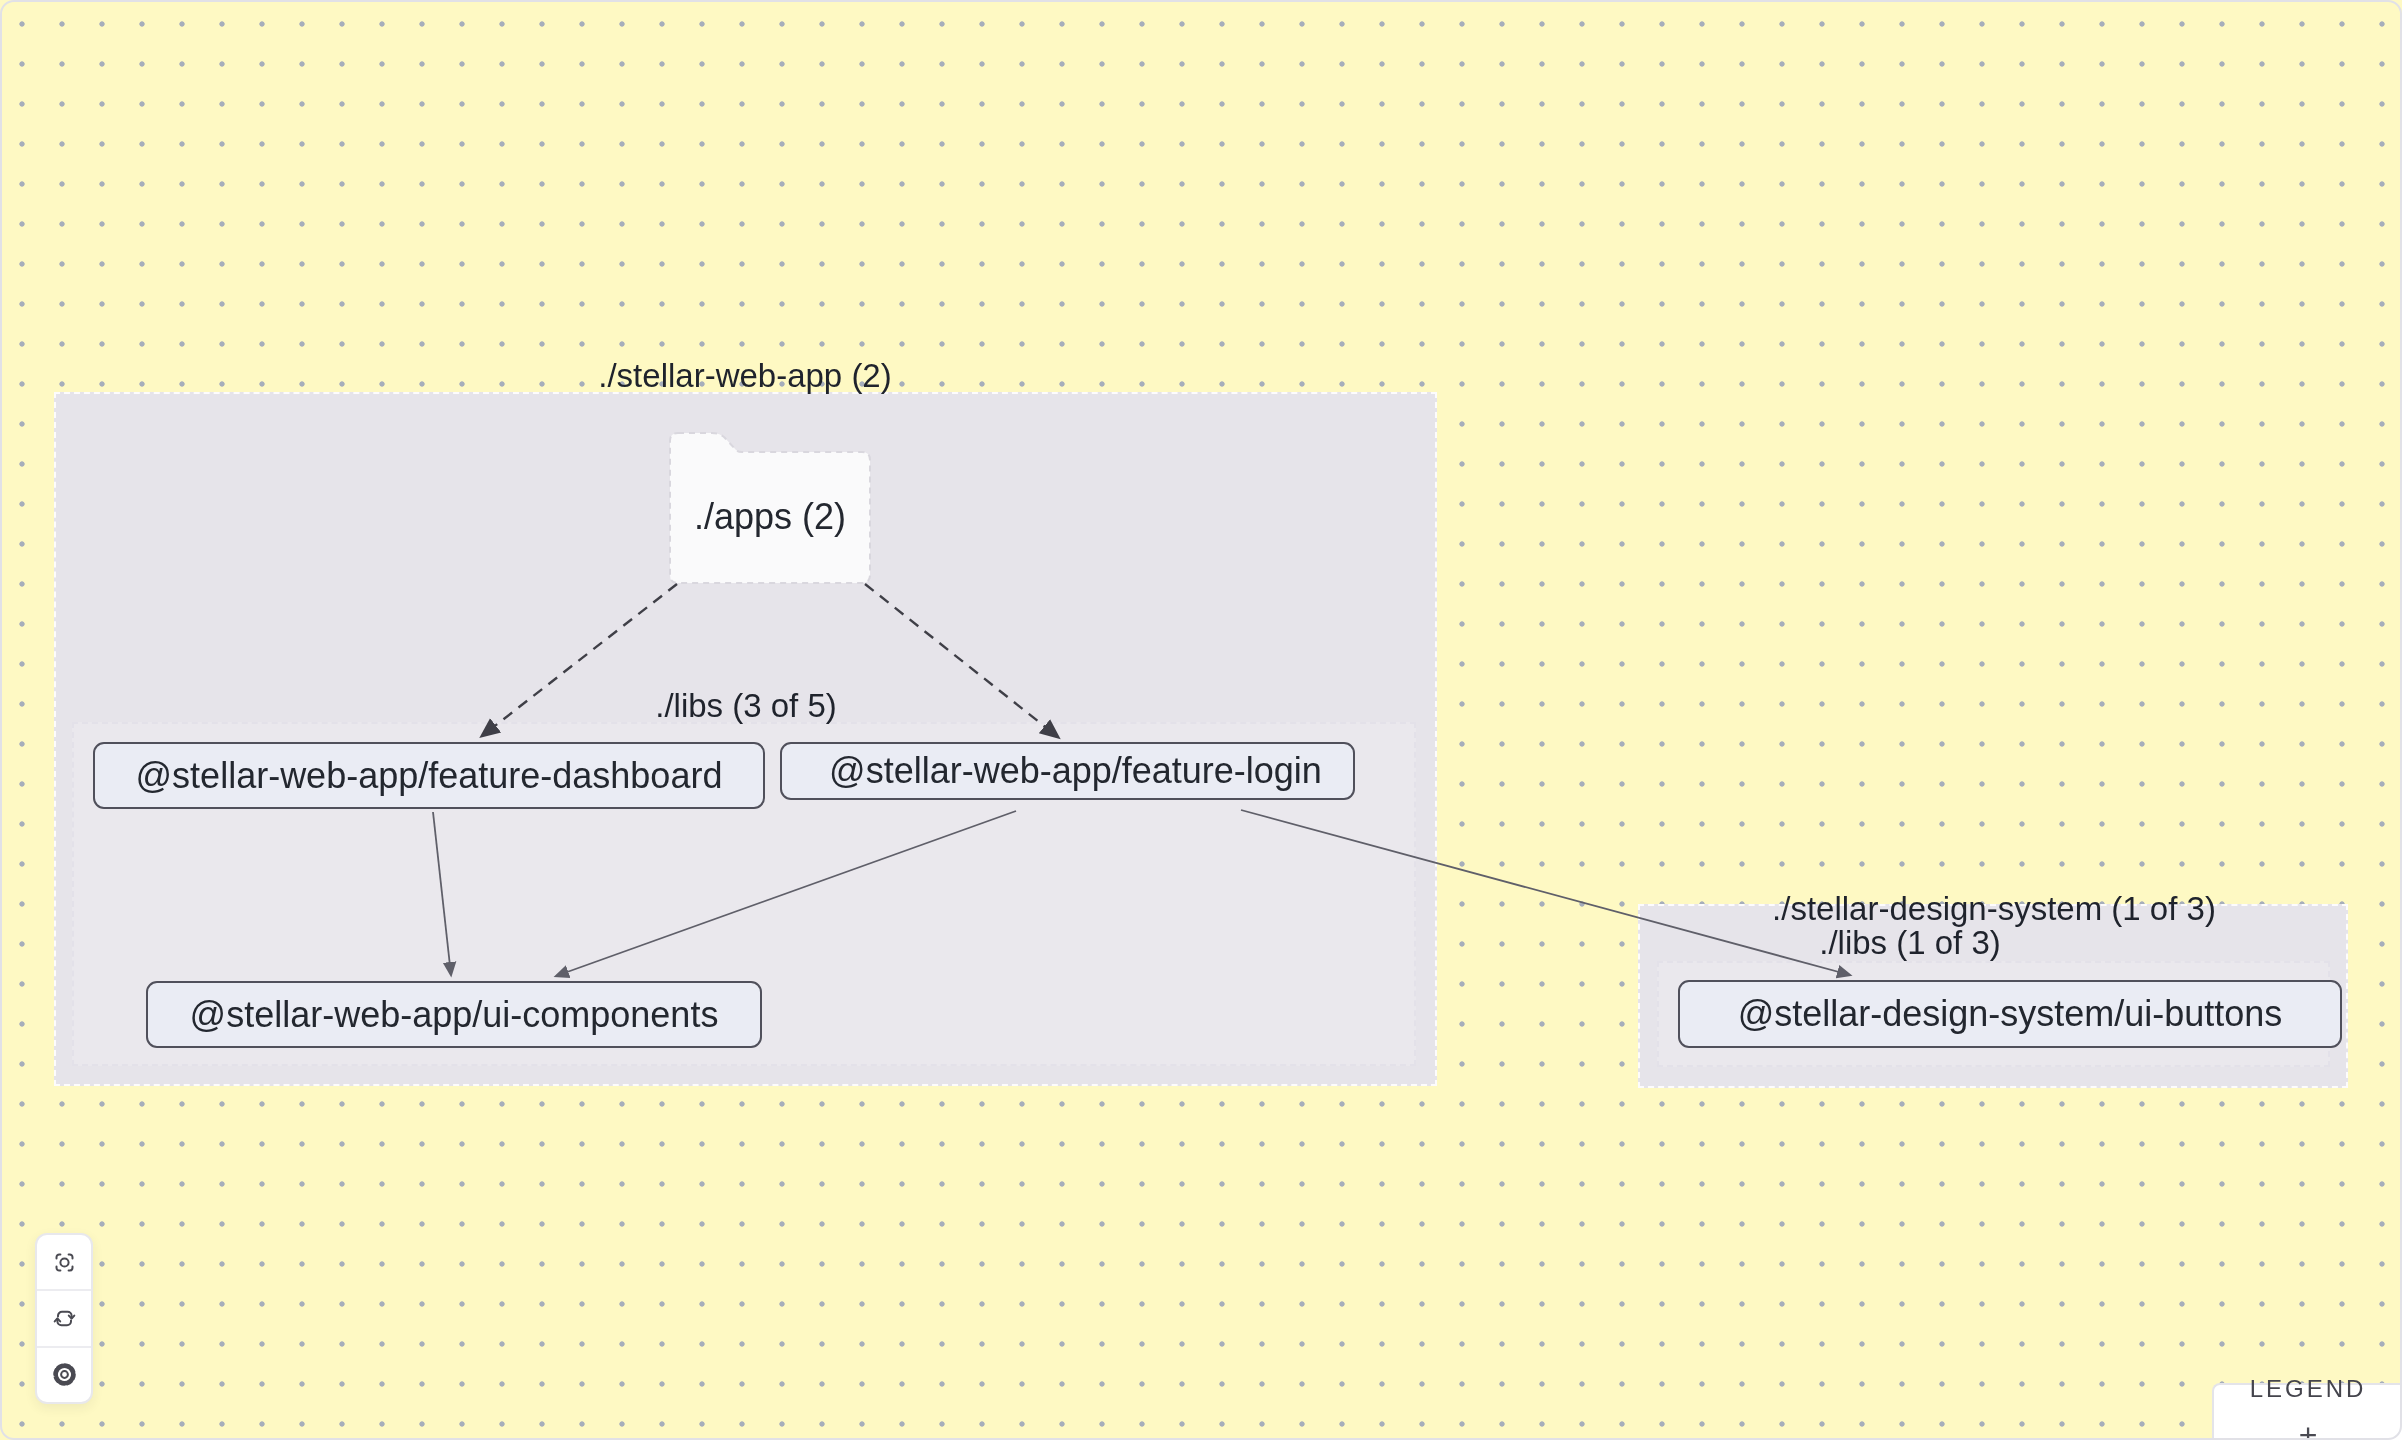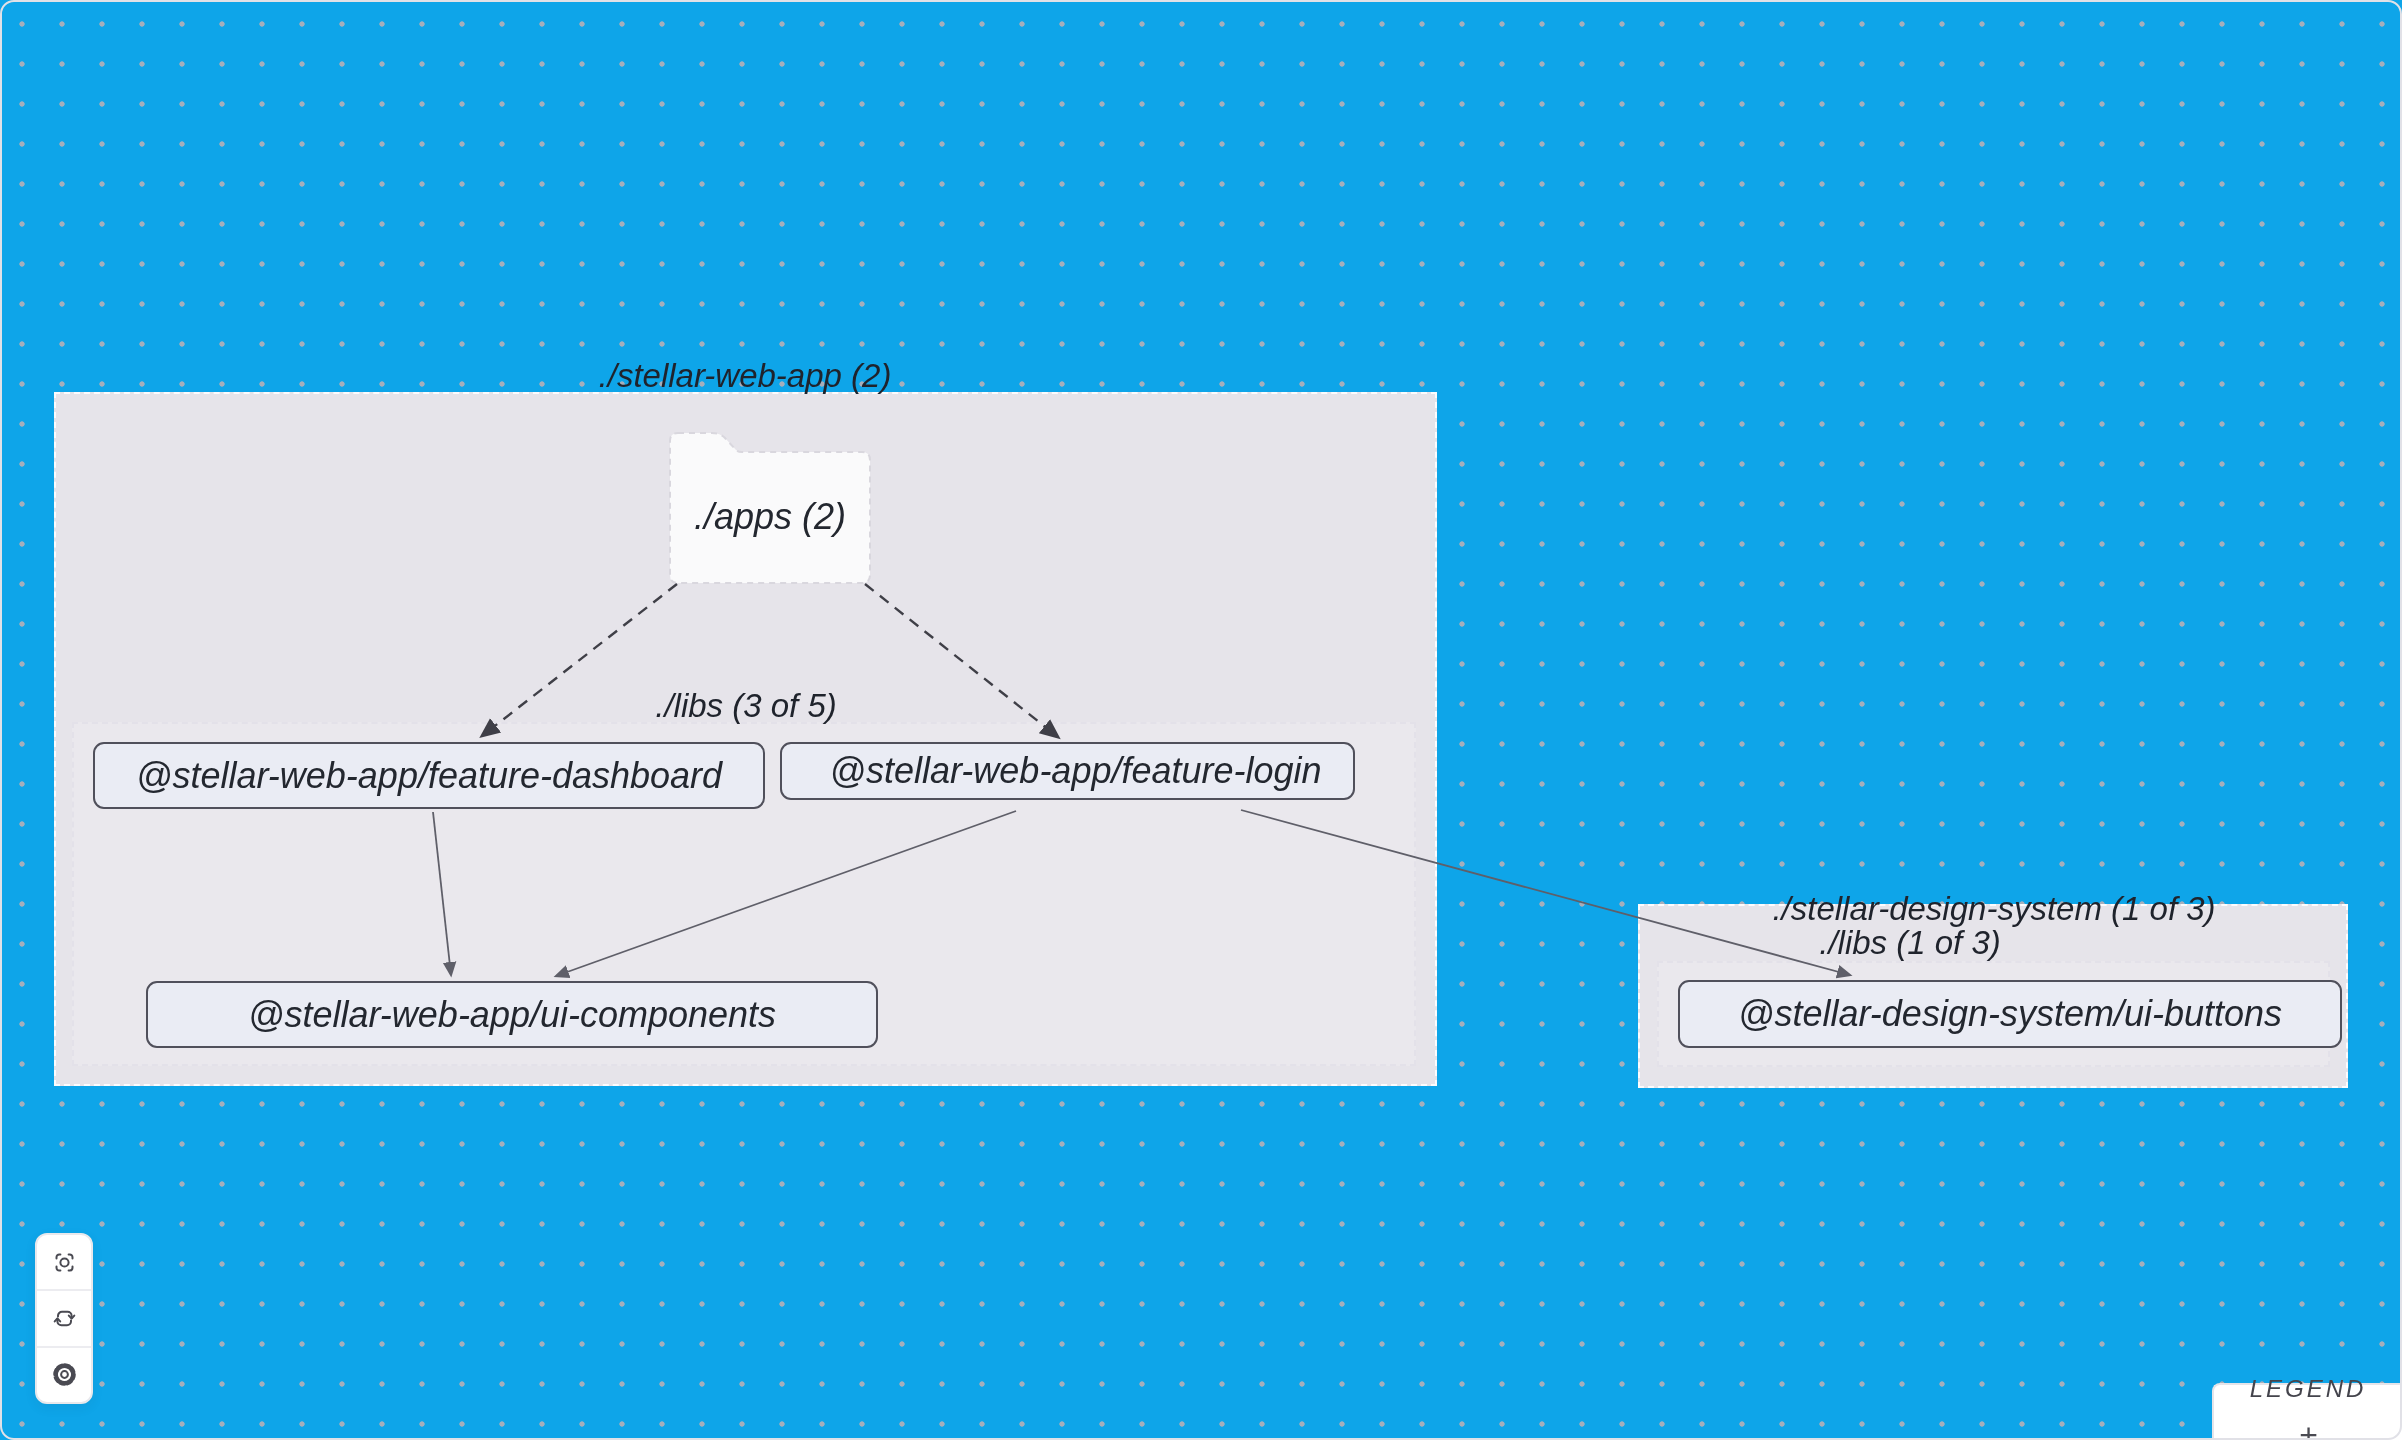--- a/index.html
+++ b/index.html
@@ -1,17 +1,17 @@
 <!DOCTYPE html>
 <html><head>
 <meta charset="utf-8">
 <style>
   html,body{margin:0;padding:0;width:2402px;height:1440px;overflow:hidden;
     font-family:"Liberation Sans", sans-serif;background:#ffffff;}
-  .canvas{position:absolute;inset:0;background:#0ea5e9;overflow:hidden;font-style:italic;}
+  .canvas{position:absolute;inset:0;background:#fef9c3;overflow:hidden;}
   .dots{position:absolute;inset:0;
     background-image:radial-gradient(circle,#A6AEBB 2.3px,rgba(166,174,187,0) 3px);
     background-size:40px 40px;background-position:2px 4px;z-index:0;}
   .frame{position:absolute;inset:0;border:2px solid #E1E1E7;border-radius:14px;
     pointer-events:none;z-index:60;box-sizing:border-box;}
 
   
   .group{position:absolute;background:#E6E4EA;border:2px dashed rgba(255,255,255,0.92);
     box-sizing:border-box;z-index:1;}
   #g-webapp{left:54px;top:392px;width:1383px;height:694px;}
@@ -33,21 +33,21 @@
 
   .folder-label{position:absolute;left:770px;top:496px;transform:translateX(-50%);
     font-size:36px;color:#23272F;z-index:5;white-space:nowrap;cursor:pointer;}
 
   .node{position:absolute;display:flex;align-items:center;justify-content:center;
     background:#EAECF4;border:2px solid #50505B;border-radius:11px;
     font-size:36px;color:#23272F;box-sizing:border-box;z-index:6;
     white-space:nowrap;cursor:pointer;}
   #n-dashboard{left:93px;top:742px;width:672px;height:67px;}
   #n-login{left:780px;top:742px;width:575px;height:58px;padding-left:16px;}
-  #n-components{left:146px;top:981px;width:732px;height:67px;}
+  #n-components{left:146px;top:981px;width:616px;height:67px;}
   #n-buttons{left:1678px;top:980px;width:664px;height:68px;}
 
   
   .toolbar{position:absolute;left:35px;top:1233px;width:58px;height:171px;
     background:#ffffff;border:2px solid #E8E8EC;border-radius:12px;
     box-shadow:0 4px 12px rgba(40,40,60,0.07);display:flex;flex-direction:column;
     z-index:20;box-sizing:border-box;overflow:hidden;}
   .toolbar button{flex:1;display:flex;align-items:center;justify-content:center;
     background:transparent;border:none;cursor:pointer;padding:0;}
   .toolbar button + button{border-top:2px solid #ECECF0;}

